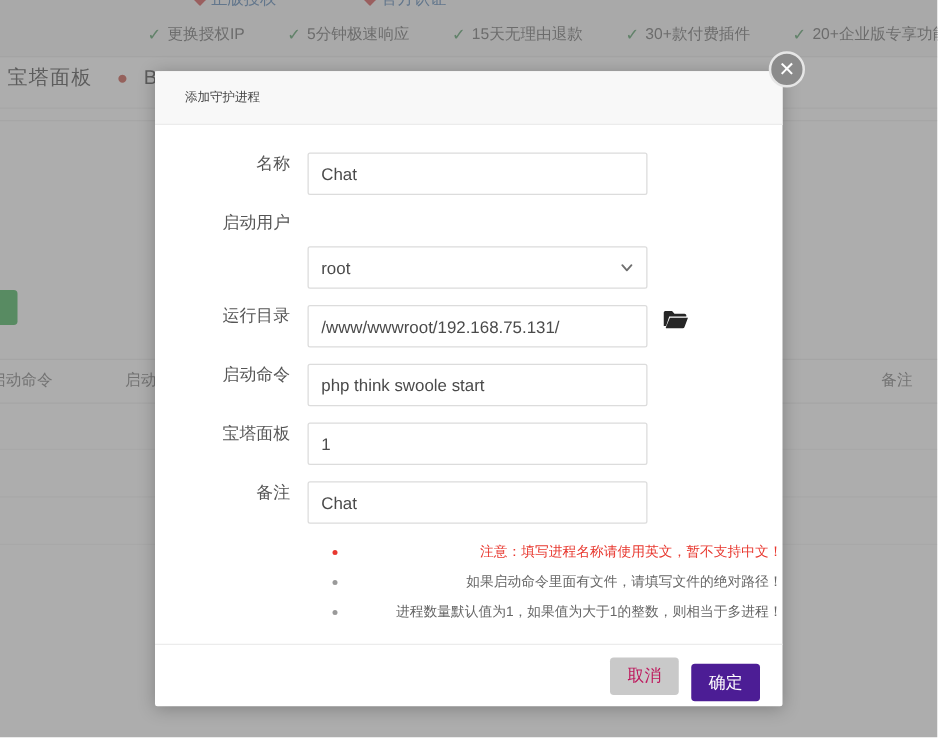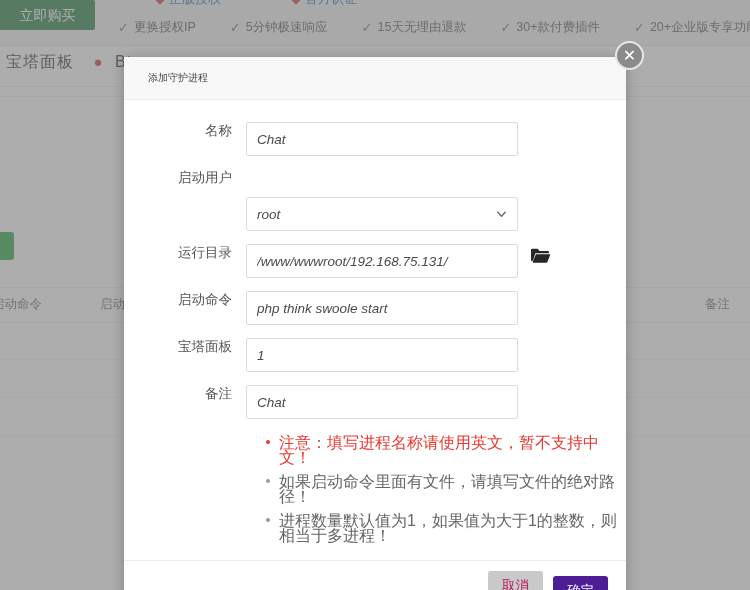--- a/index.html
+++ b/index.html
@@ -219,21 +219,20 @@
     height: 34px;
     box-sizing: border-box;
     border: 1px solid #dcdcdc;
     border-radius: 2px;
     background: #ffffff;
     font-size: 13.5px;
     color: #4a4a4a;
     padding: 0 10px;
     font-family: "Liberation Sans", "DejaVu Sans", sans-serif;
     outline: none;
-    font-style: italic;
   }
   .form-control::placeholder { color: #b8b8b8; }
 
   select.form-control {
     appearance: none;
     -webkit-appearance: none;
     padding-right: 28px;
     cursor: pointer;
   }
   .select-wrap {
@@ -261,25 +260,26 @@
     align-items: center;
   }
 
   .notes {
     margin: 16px 0 0 0;
     padding: 0 0 0 142px;
     list-style: none;
   }
   .notes li {
     position: relative;
-    font-size: 16px;
+    font-size: 11px;
     color: #666;
     line-height: 15px;
     margin-bottom: 9px;
     padding-left: 13px;
+    text-align: right;
   }
   .notes li::before {
     content: "";
     position: absolute;
     left: 0;
     top: 5px;
     width: 4px;
     height: 4px;
     border-radius: 50%;
     background: #9a9a9a;
@@ -320,21 +320,20 @@
     color: #ffffff;
     margin-top: 11px;
   }
 </style>
 </head>
 <body>
 
 <div id="bg-page">
 
   <div class="bg-topbar">
-    <div class="bg-buy-btn">立即购买</div>
 
     <div class="bg-promo-head">
       <span><span class="promo-ico">◆</span><span>正版授权</span></span>
       <span><span class="promo-ico">◆</span><span>官方认证</span></span>
     </div>
 
     <div class="bg-features">
       <span class="feat">
           <span class="check">✓</span>
           <span>更换授权IP</span>

